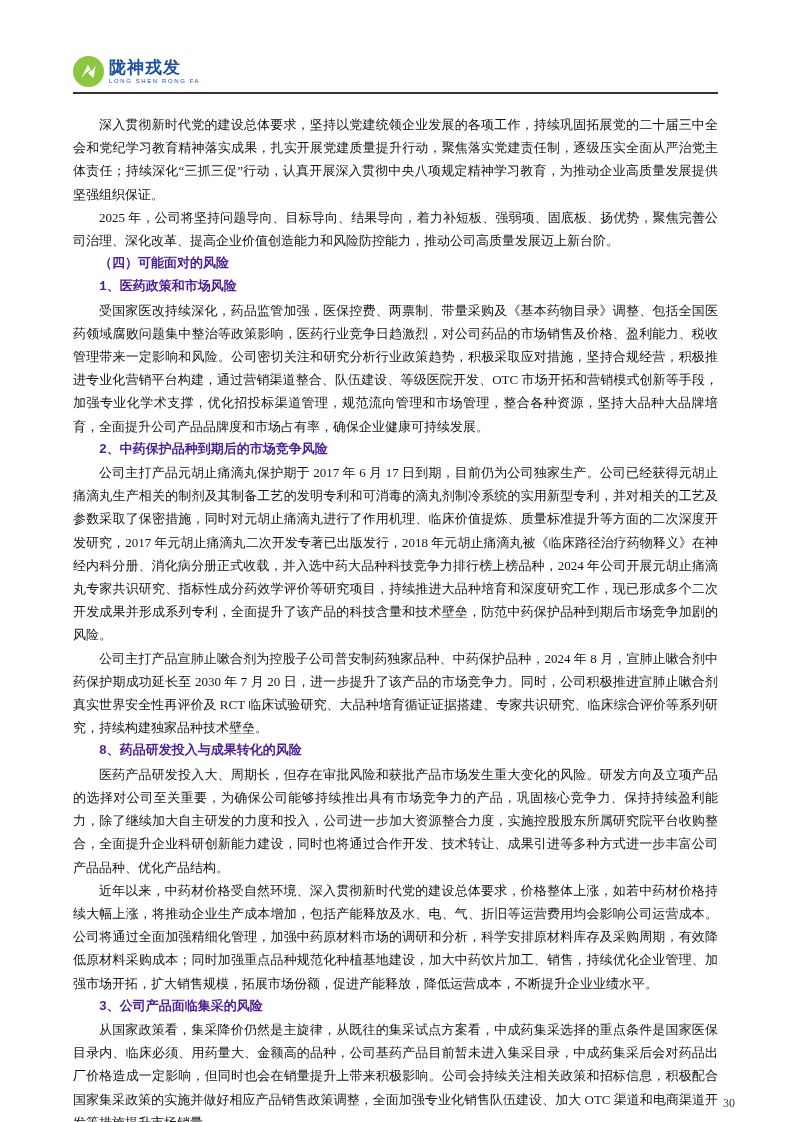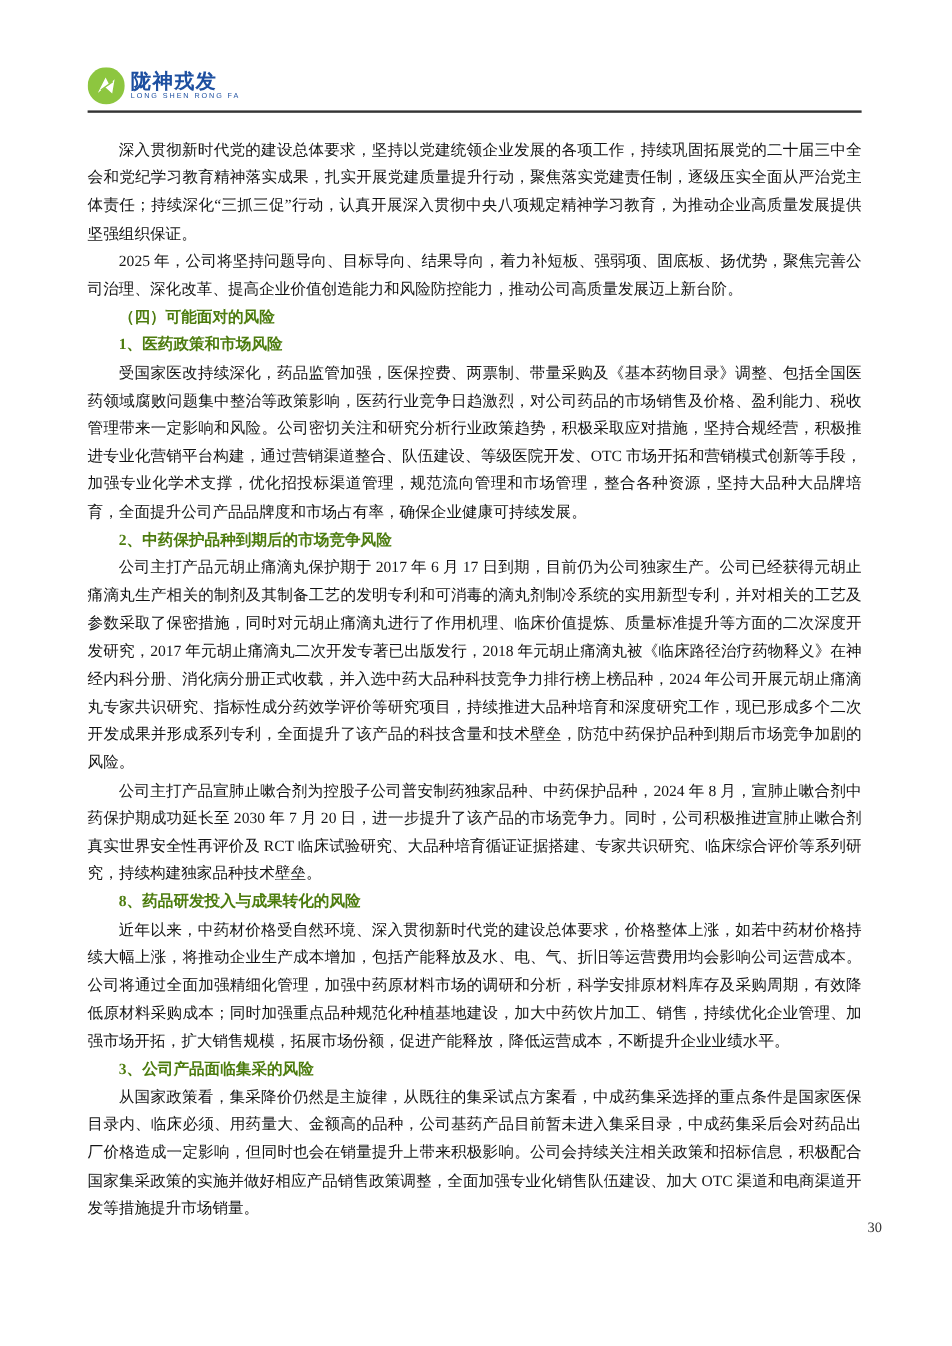--- a/index.html
+++ b/index.html
@@ -55,27 +55,27 @@
     line-height: 23.2px;
     text-align: justify;
     color: #141414;
   }
   .para { margin: 0; text-indent: 2em; }
   .subhead {
     margin: 0;
     text-indent: 2em;
     font-size: 13px;
     font-weight: bold;
-    font-family: Liberation Serif, serif;
-    color: #4d7c0f;
+    font-family: Liberation Mono, monospace;
+    color: #4c1d95;
   }
 
   .page-num {
     position: absolute;
-    top: 1000px;
+    top: 1080px;
     right: 58px;
     font-size: 12px;
     color: #333333;
   }
 </style>
 </head>
 <body>
 
 <div class="page">
 
@@ -98,20 +98,21 @@
   <div class="doc-body">
     <p class="para">深入贯彻新时代党的建设总体要求，坚持以党建统领企业发展的各项工作，持续巩固拓展党的二十届三中全会和党纪学习教育精神落实成果，扎实开展党建质量提升行动，聚焦落实党建责任制，逐级压实全面从严治党主体责任；持续深化“三抓三促”行动，认真开展深入贯彻中央八项规定精神学习教育，为推动企业高质量发展提供坚强组织保证。</p>
     <p class="para">2025 年，公司将坚持问题导向、目标导向、结果导向，着力补短板、强弱项、固底板、扬优势，聚焦完善公司治理、深化改革、提高企业价值创造能力和风险防控能力，推动公司高质量发展迈上新台阶。</p>
     <p class="subhead">（四）可能面对的风险</p>
     <p class="subhead">1、医药政策和市场风险</p>
     <p class="para">受国家医改持续深化，药品监管加强，医保控费、两票制、带量采购及《基本药物目录》调整、包括全国医药领域腐败问题集中整治等政策影响，医药行业竞争日趋激烈，对公司药品的市场销售及价格、盈利能力、税收管理带来一定影响和风险。公司密切关注和研究分析行业政策趋势，积极采取应对措施，坚持合规经营，积极推进专业化营销平台构建，通过营销渠道整合、队伍建设、等级医院开发、OTC 市场开拓和营销模式创新等手段，加强专业化学术支撑，优化招投标渠道管理，规范流向管理和市场管理，整合各种资源，坚持大品种大品牌培育，全面提升公司产品品牌度和市场占有率，确保企业健康可持续发展。</p>
     <p class="subhead">2、中药保护品种到期后的市场竞争风险</p>
     <p class="para">公司主打产品元胡止痛滴丸保护期于 2017 年 6 月 17 日到期，目前仍为公司独家生产。公司已经获得元胡止痛滴丸生产相关的制剂及其制备工艺的发明专利和可消毒的滴丸剂制冷系统的实用新型专利，并对相关的工艺及参数采取了保密措施，同时对元胡止痛滴丸进行了作用机理、临床价值提炼、质量标准提升等方面的二次深度开发研究，2017 年元胡止痛滴丸二次开发专著已出版发行，2018 年元胡止痛滴丸被《临床路径治疗药物释义》在神经内科分册、消化病分册正式收载，并入选中药大品种科技竞争力排行榜上榜品种，2024 年公司开展元胡止痛滴丸专家共识研究、指标性成分药效学评价等研究项目，持续推进大品种培育和深度研究工作，现已形成多个二次开发成果并形成系列专利，全面提升了该产品的科技含量和技术壁垒，防范中药保护品种到期后市场竞争加剧的风险。</p>
     <p class="para">公司主打产品宣肺止嗽合剂为控股子公司普安制药独家品种、中药保护品种，2024 年 8 月，宣肺止嗽合剂中药保护期成功延长至 2030 年 7 月 20 日，进一步提升了该产品的市场竞争力。同时，公司积极推进宣肺止嗽合剂真实世界安全性再评价及 RCT 临床试验研究、大品种培育循证证据搭建、专家共识研究、临床综合评价等系列研究，持续构建独家品种技术壁垒。</p>
     <p class="subhead">8、药品研发投入与成果转化的风险</p>
+    <p class="para">医药产品研发投入大、周期长，但存在审批风险和获批产品市场发生重大变化的风险。研发方向及立项产品的选择对公司至关重要，为确保公司能够持续推出具有市场竞争力的产品，巩固核心竞争力、保持持续盈利能力，除了继续加大自主研发的力度和投入，公司进一步加大资源整合力度，实施控股股东所属研究院平台收购整合，全面提升企业科研创新能力建设，同时也将通过合作开发、技术转让、成果引进等多种方式进一步丰富公司产品品种、优化产品结构。</p>
     <p class="para">近年以来，中药材价格受自然环境、深入贯彻新时代党的建设总体要求，价格整体上涨，如若中药材价格持续大幅上涨，将推动企业生产成本增加，包括产能释放及水、电、气、折旧等运营费用均会影响公司运营成本。公司将通过全面加强精细化管理，加强中药原材料市场的调研和分析，科学安排原材料库存及采购周期，有效降低原材料采购成本；同时加强重点品种规范化种植基地建设，加大中药饮片加工、销售，持续优化企业管理、加强市场开拓，扩大销售规模，拓展市场份额，促进产能释放，降低运营成本，不断提升企业业绩水平。</p>
     <p class="subhead">3、公司产品面临集采的风险</p>
     <p class="para">从国家政策看，集采降价仍然是主旋律，从既往的集采试点方案看，中成药集采选择的重点条件是国家医保目录内、临床必须、用药量大、金额高的品种，公司基药产品目前暂未进入集采目录，中成药集采后会对药品出厂价格造成一定影响，但同时也会在销量提升上带来积极影响。公司会持续关注相关政策和招标信息，积极配合国家集采政策的实施并做好相应产品销售政策调整，全面加强专业化销售队伍建设、加大 OTC 渠道和电商渠道开发等措施提升市场销量。</p>
 
   </div>
 
   <div class="page-num">30</div>
 
 </div>
 

